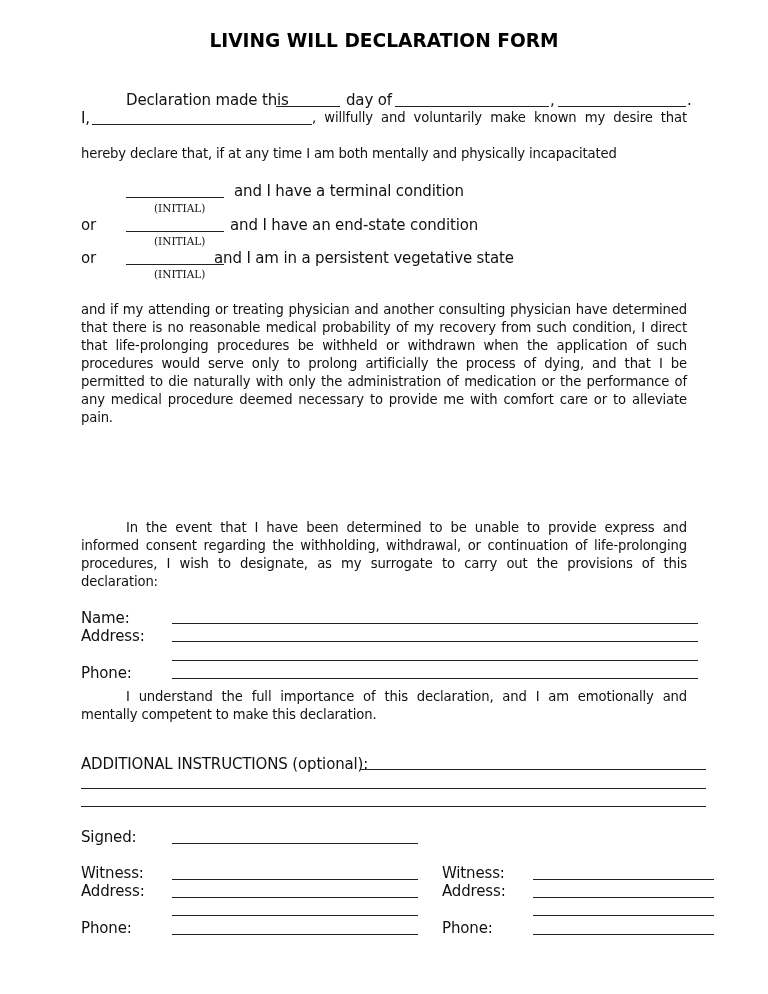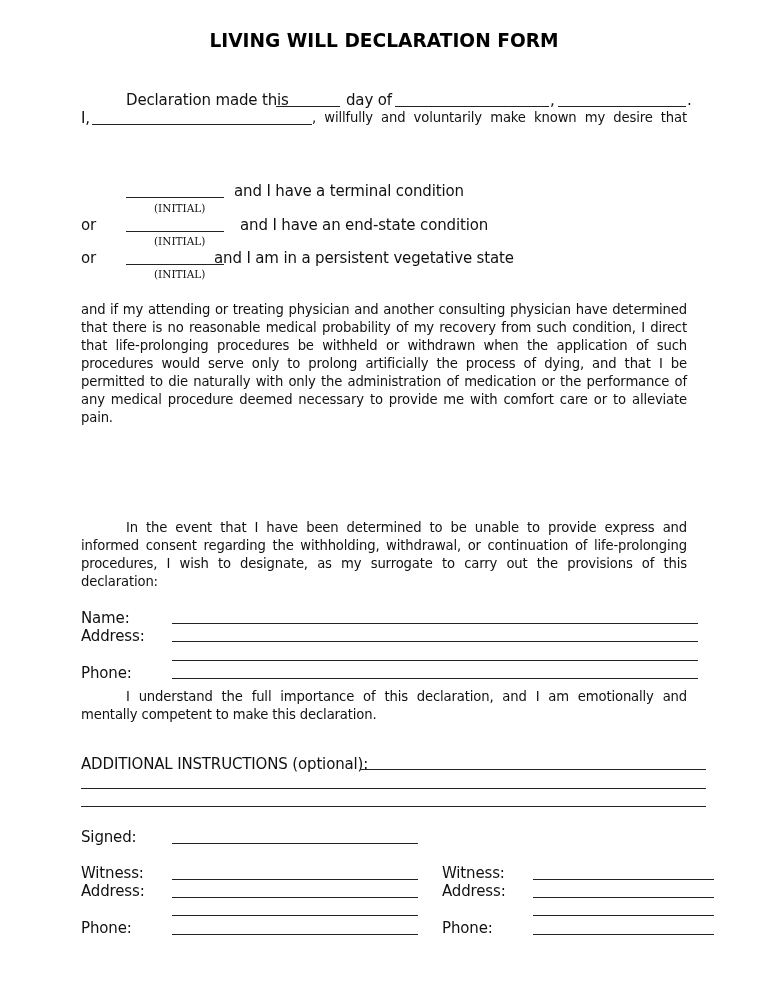--- a/index.html
+++ b/index.html
@@ -41,31 +41,32 @@
   <input class="field-input" style="left: 276px; top: 92px; width: 64px;" value="">
   <div class="txt" style="left:346px; top:91px;">day of</div>
   <input class="field-input" style="left: 395px; top: 92px; width: 154px;" value="">
   <div class="txt" style="left:550px; top:91px;">,</div>
   <input class="field-input" style="left: 558px; top: 92px; width: 128px;" value="">
   <div class="txt" style="left:687px; top:91px;">.</div>
 
   <div class="txt" style="left:81px; top:109px;">I,</div>
   <input class="field-input" style="left: 92px; top: 110px; width: 220px;" value="">
   <div class="para" style="left:312px; top:109px; width:375px; text-align:justify; text-align-last:justify;">, willfully and voluntarily make known my desire that</div>
+  <div class="para" style="top:145px;">hereby declare that, if at any time I am both mentally and physically incapacitated</div>
 
   <div>
     <input class="field-input" style="left: 126px; top: 183px; width: 98px;" value="">
     <div class="txt" style="left:234px; top:182px;">and I have a terminal condition</div>
     <div class="initial-label" style="left:154px; top:202px;">(INITIAL)</div>
   </div>
 
   <div>
     <div class="txt" style="left:81px; top:216px;">or</div>
     <input class="field-input" style="left: 126px; top: 217px; width: 98px;" value="">
-    <div class="txt" style="left:230px; top:216px;margin-left:10px;">and I have an end-state condition</div>
+    <div class="txt" style="left:230px; top:216px;">and I have an end-state condition</div>
     <div class="initial-label" style="left:154px; top:235px;">(INITIAL)</div>
   </div>
 
   <div>
     <div class="txt" style="left:81px; top:249px;">or</div>
     <input class="field-input" style="left: 126px; top: 250px; width: 98px;" value="">
     <div class="txt" style="left:214px; top:249px;">and I am in a persistent vegetative state</div>
     <div class="initial-label" style="left:154px; top:268px;">(INITIAL)</div>
   </div>
 

